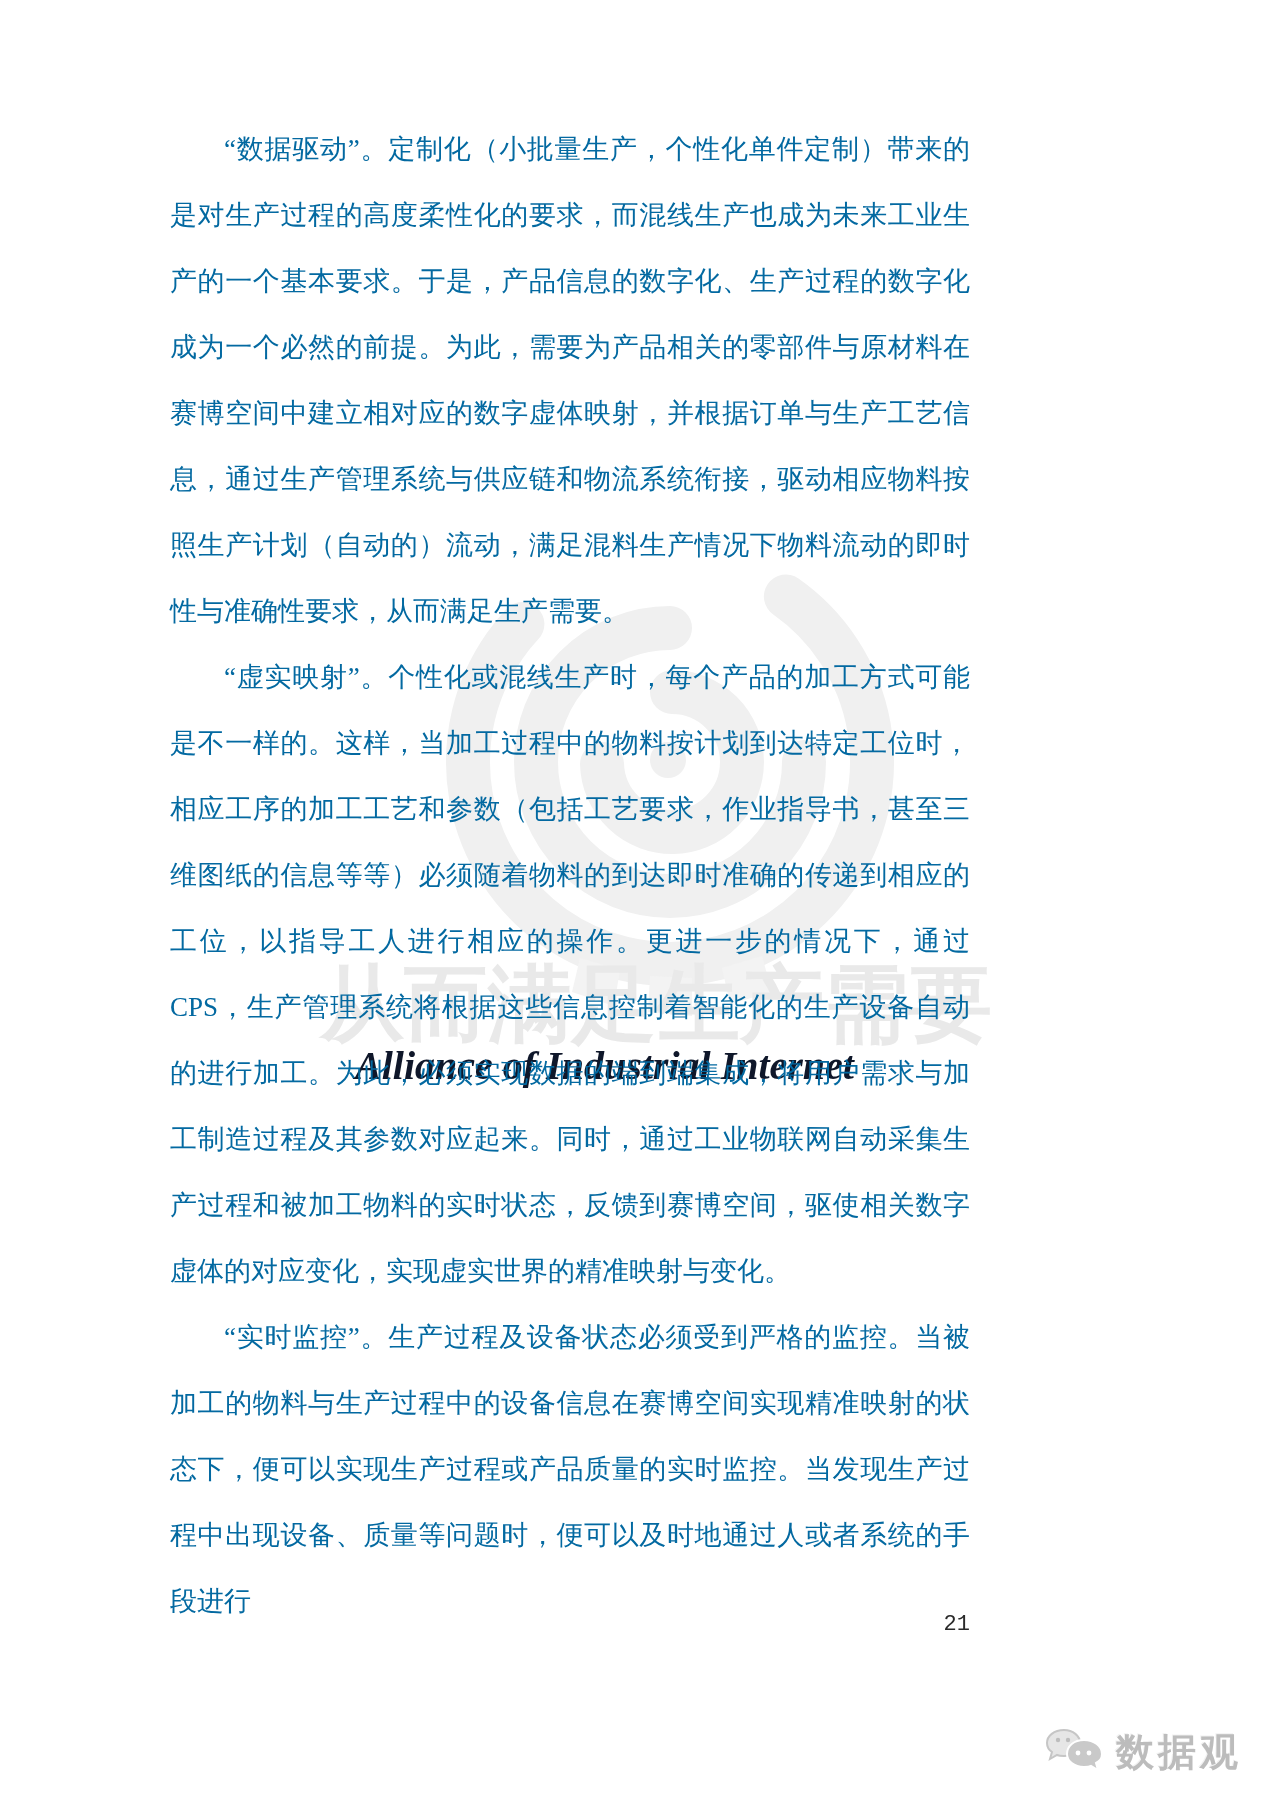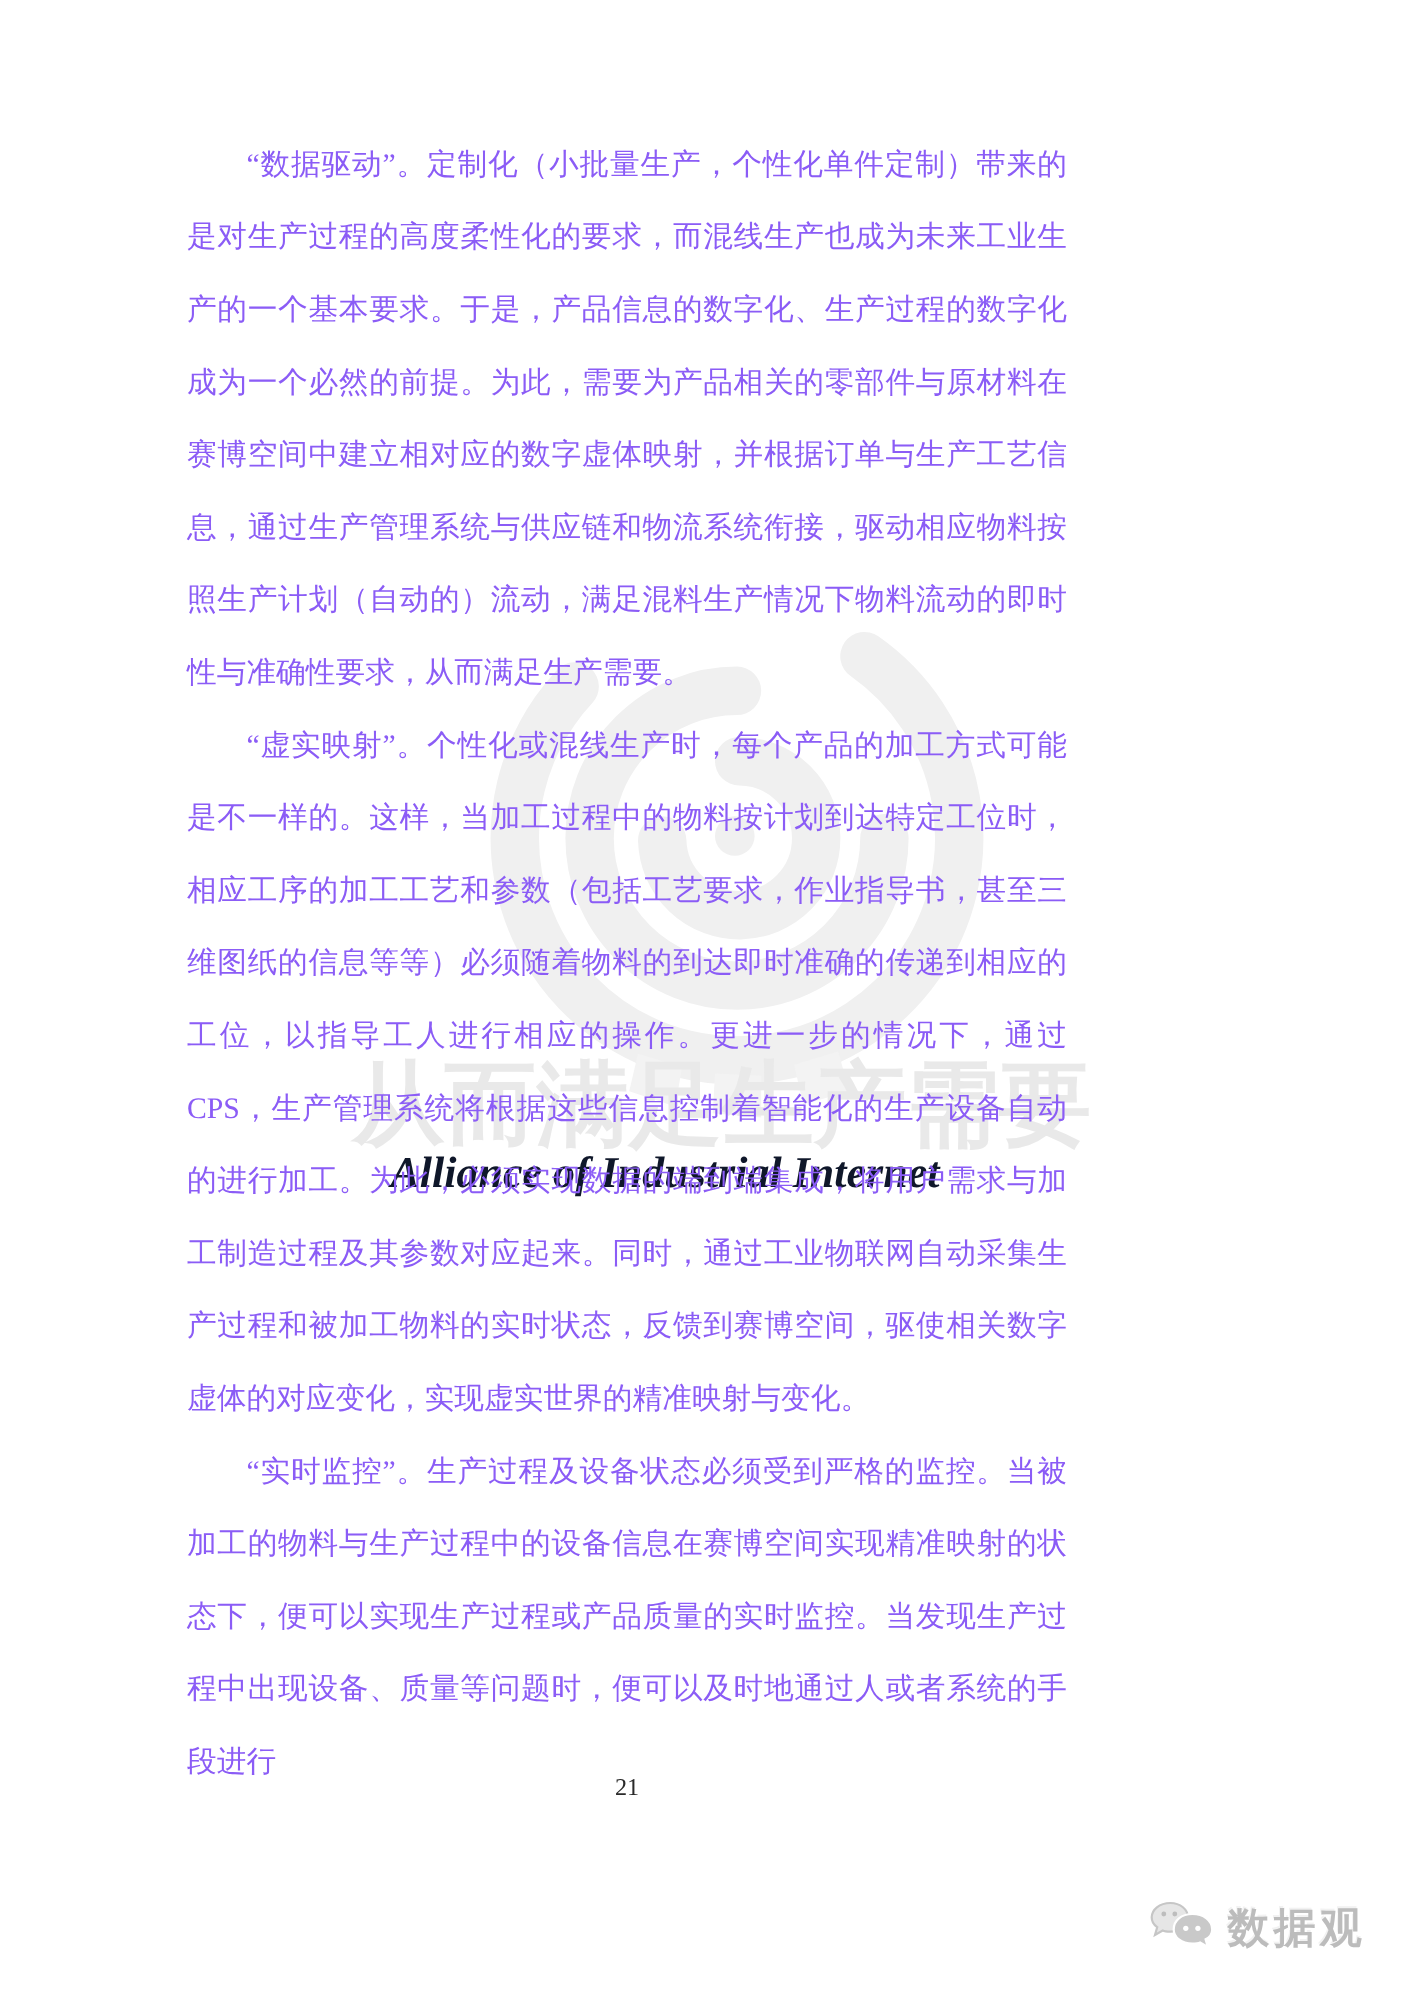--- a/index.html
+++ b/index.html
@@ -54,40 +54,41 @@
     color: #0f172a;
     white-space: nowrap;
   }
   
   .text-block {
     position: absolute;
     left: 170px;
     top: 116px;
     width: 800px;
     z-index: 1;
-    color: #8b5cf6;
+    color: #0369a1;
     font-size: 27px;
     line-height: 66px;
     text-align: justify;
     text-justify: inter-character;
   }
   .text-block p {
     margin: 0;
     text-indent: 2em;
   }
   
   .page-number {
     position: absolute;
     left: 170px;
     top: 1612px;
     width: 800px;
-    text-align: center;
+    text-align: right;
     font-size: 22px;
     color: #2a2a2a;
     z-index: 1;
+    font-family: Liberation Mono, monospace;
   }
   
   .footer-brand {
     position: absolute;
     right: 38px;
     top: 1726px;
     display: flex;
     align-items: center;
     gap: 10px;
     z-index: 1;

